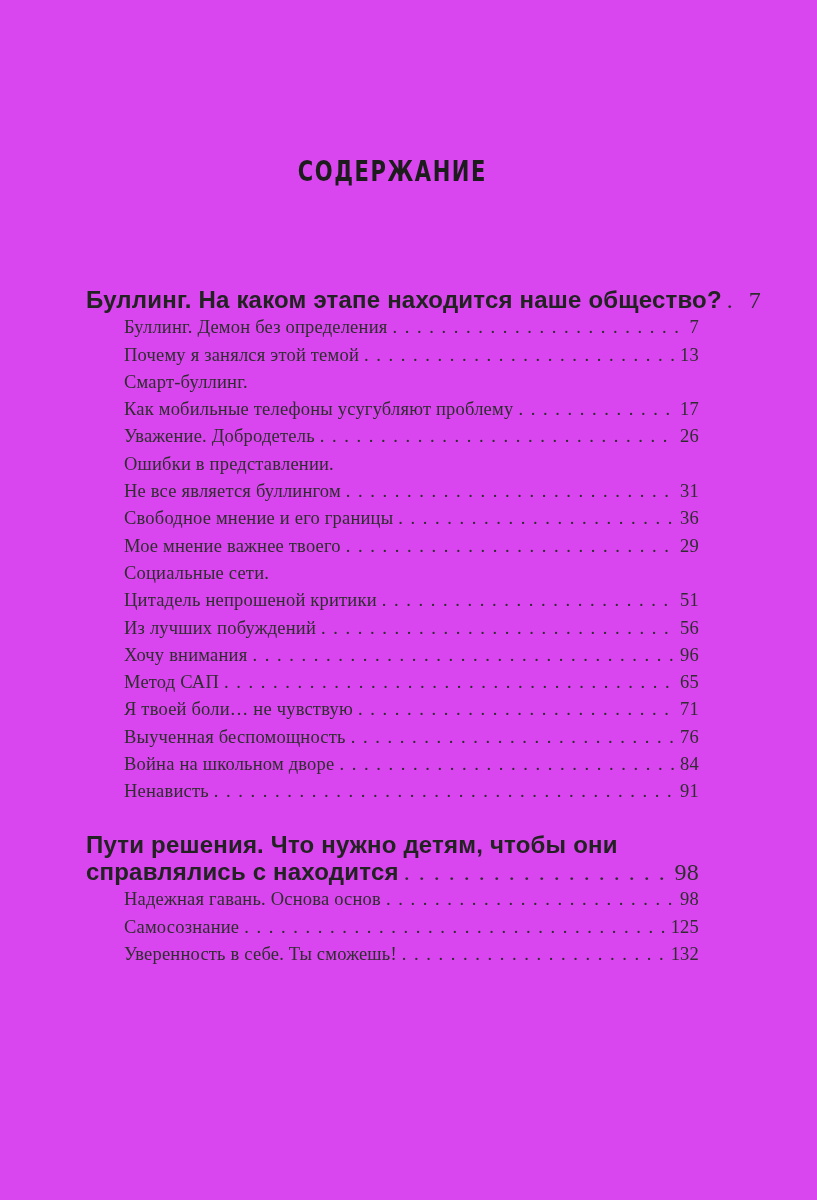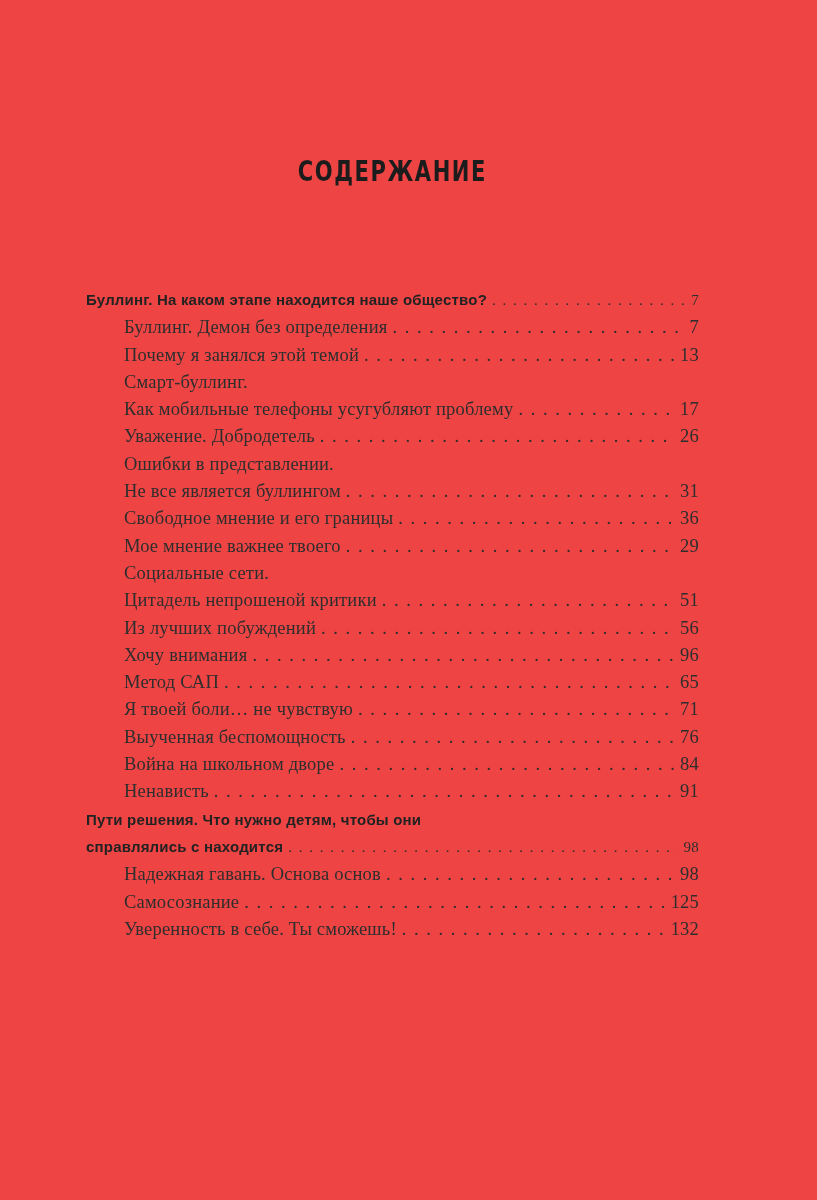--- a/index.html
+++ b/index.html
@@ -4,21 +4,21 @@
 <style>
   html, body {
     margin: 0;
     padding: 0;
     background: #ffffff;
   }
   .book-page {
     position: relative;
     width: 817px;
     height: 1200px;
-    background: #ef4444;
+    background: #d946ef;
     box-sizing: border-box;
     padding: 156px 118px 0 86px;
     font-family: "Liberation Serif", serif;
     color: #2e2e2e;
     overflow: hidden;
   }
   .title-wrap {
     text-align: center;
     height: 40px;
   }
@@ -30,33 +30,34 @@
     letter-spacing: 2px;
     color: #1c1c1c;
     transform: scaleX(0.78) scaleY(1.05);
     transform-origin: center;
     white-space: nowrap;
   }
   .toc {
     margin-top: 90px;
   }
   .toc-section + .toc-section {
+    margin-top: 25px;
   }
   .toc-row {
     display: flex;
     align-items: baseline;
     font-size: 18.5px;
     line-height: 27.3px;
     letter-spacing: 0.2px;
     white-space: nowrap;
   }
   .toc-section-header .toc-row {
     font-family: "Liberation Sans", sans-serif;
     font-weight: 700;
-    font-size: 15px;
+    font-size: 24px;
     color: #222222;
   }
   .toc-entry .toc-row {
     padding-left: 38px;
   }
   .toc-label {
     flex: 0 0 auto;
   }
   .leader {
     flex: 1 1 auto;

